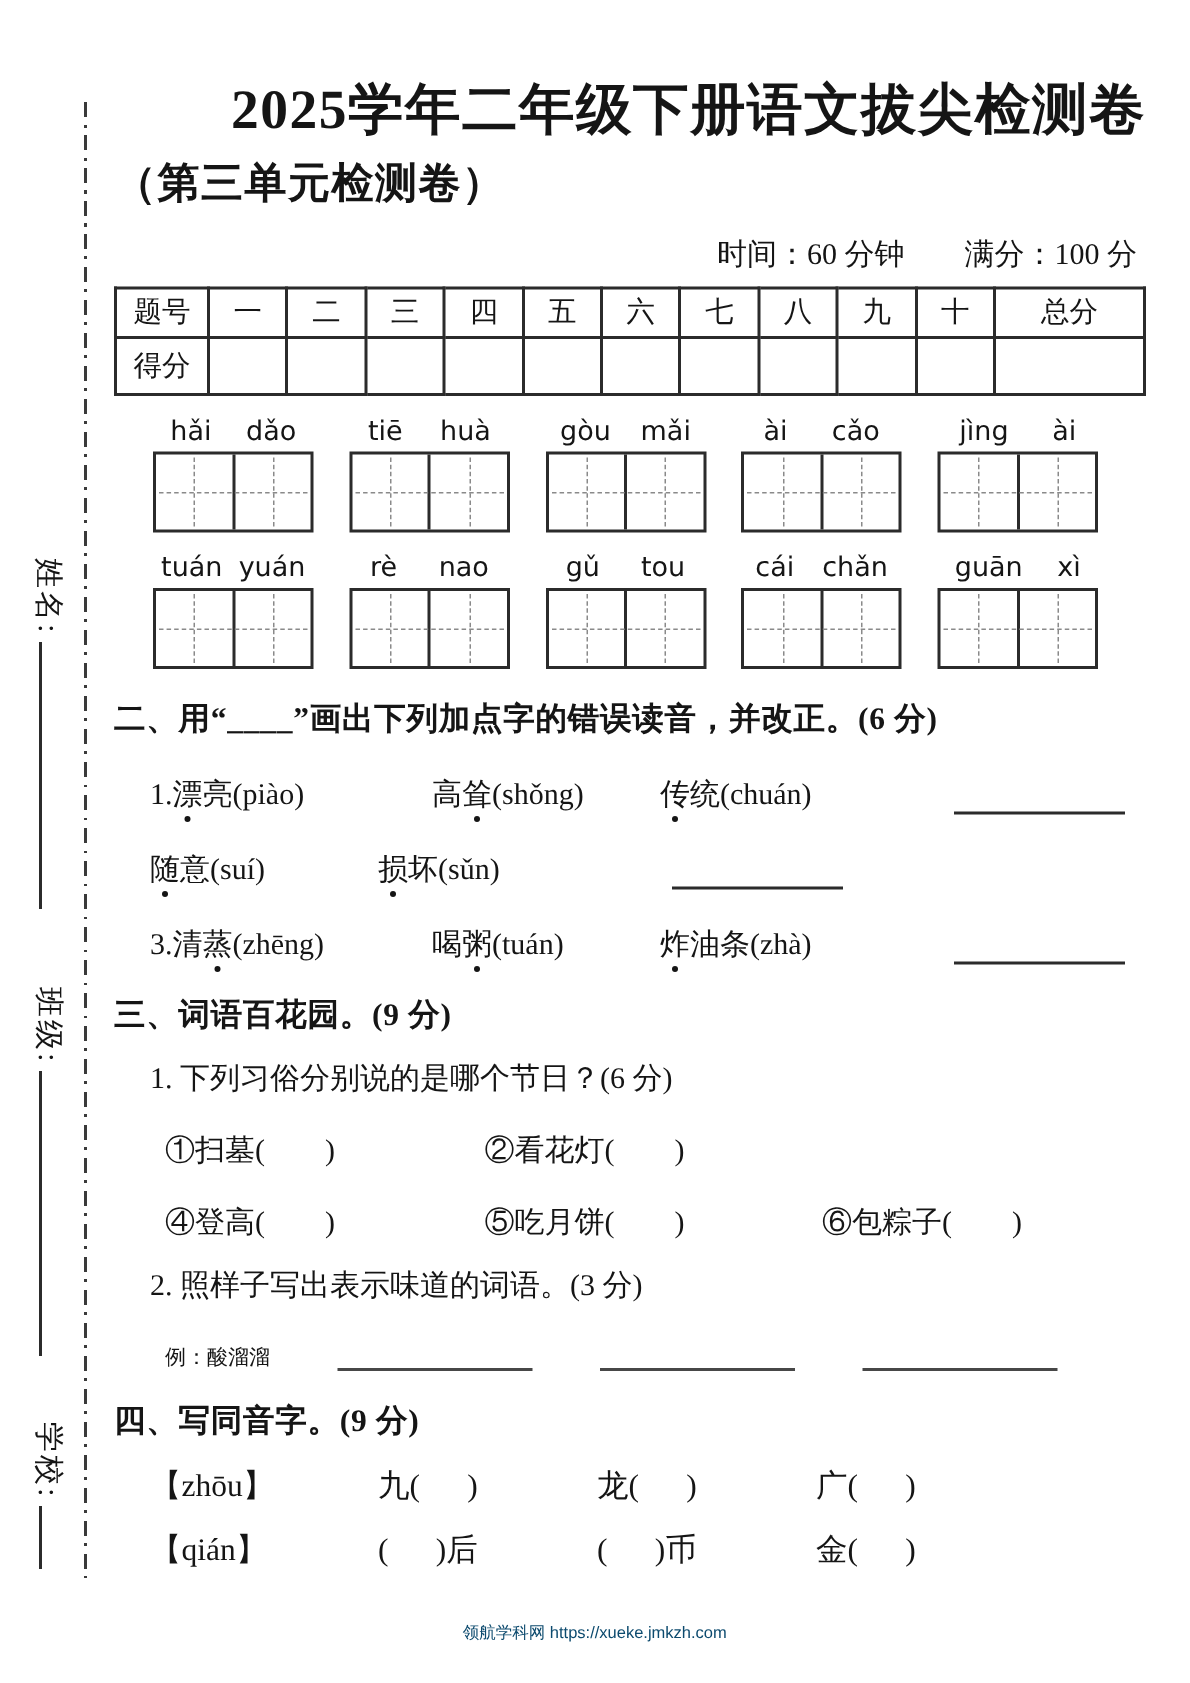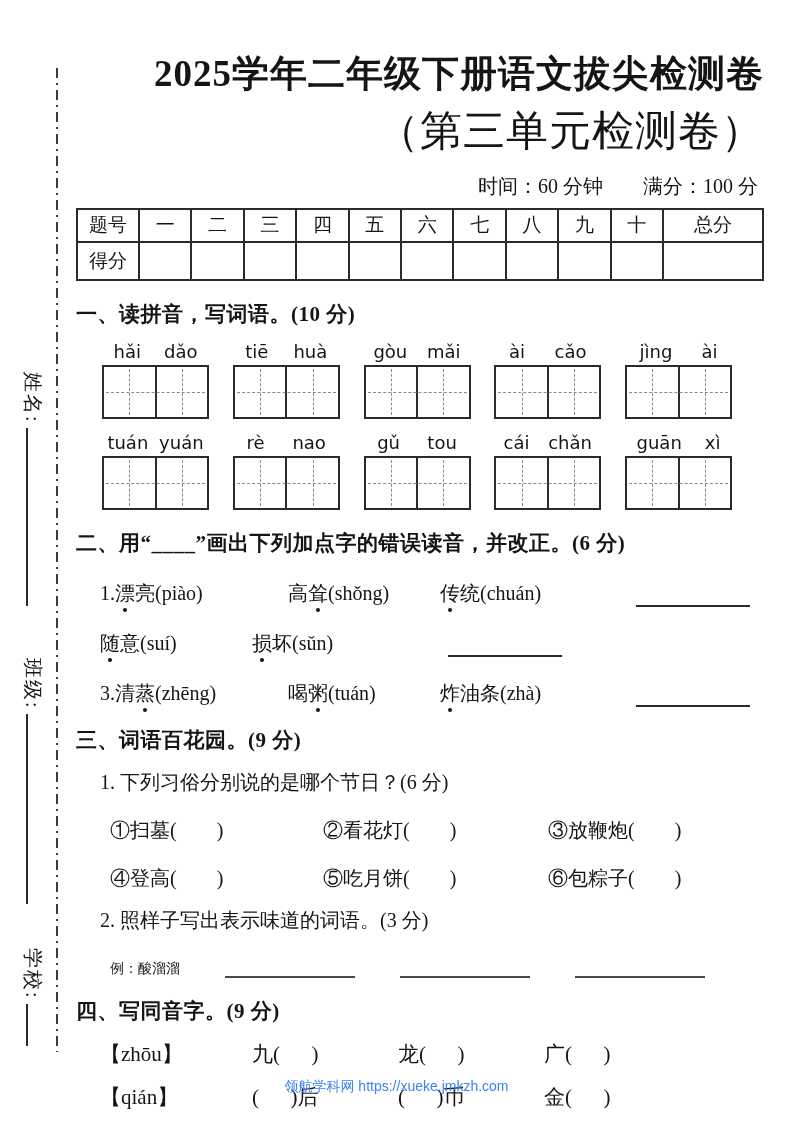--- a/index.html
+++ b/index.html
@@ -15,21 +15,21 @@
   .side-unit{
     position:absolute;left:46px;transform:rotate(90deg);transform-origin:left top;
     white-space:nowrap;font-size:20px;letter-spacing:2px;
   }
   .blank-line{display:inline-block;border-bottom:2px solid #2b2b2b;height:17px;vertical-align:baseline;margin-left:4px}
   .bl-180{width:178px}.bl-190{width:190px}.bl-40{width:42px}
 
   
   .content{position:absolute;left:76px;top:0;width:688px}
   .title1{margin:52px 0 0 0;text-align:right;font-size:37px;font-weight:700;letter-spacing:1px;line-height:1.2}
-  .title2{margin:10px 0 0 0;text-align:right;font-size:42px;font-weight:400;letter-spacing:1px;line-height:1.2}
+  .title2{margin:10px 0 0 0;text-align:left;font-size:28px;font-weight:700;letter-spacing:1px;line-height:1.2}
   .info-line{margin-top:16px;display:flex;justify-content:flex-end;gap:40px;font-size:20px;padding-right:6px}
 
   table.score{margin-top:8px;width:100%;border-collapse:collapse}
   table.score th,table.score td{border:2px solid #2b2b2b;text-align:center;font-weight:400;font-size:19px;padding:0}
   table.score tr.hdr th{height:31px}
   table.score tr.pts td{height:36px}
   .col-label{width:60px}
 
   .sec-h{margin-top:19px;font-size:21px;font-weight:700;letter-spacing:0.5px}
   .sub-q{margin-top:15px;padding-left:24px;font-size:20px}
@@ -56,21 +56,21 @@
   .opt1{width:213px}.opt2{width:225px}
   .example-row{display:flex;align-items:flex-end;padding-left:34px;margin-top:22px;font-size:14px}
   .ex-line{width:130px;border-bottom:2px solid #474747;height:20px;margin-left:45px}
 
   
   .s4-row{display:flex;padding-left:24px;margin-top:15px;font-size:21px;white-space:pre;align-items:baseline}
   .s4-key{width:152px}
   .s4-cell{width:146px}
 
   .footer{position:absolute;bottom:26px;left:0;width:100%;text-align:center;
-    font-family:"Liberation Sans","DejaVu Sans",sans-serif;font-size:14px;color:#3b82f6}
+    font-family:"Liberation Sans","DejaVu Sans",sans-serif;font-size:11px;color:#0c4a6e}
 </style>
 </head>
 <body>
 
 <div class="cutline"></div>
 
 <div class="side-unit" style="top:372px">
   <span>姓名:</span><span class="blank-line bl-180"></span>
 </div>
 <div class="side-unit" style="top:658px">
@@ -116,21 +116,20 @@
           <td></td>
       <td></td>
           <td></td>
       <td></td>
           <td></td>
       <td></td>
     </tr>
   </tbody>
     </table>
 
-  <div class="sec-h">一、读拼音，写词语。(10 分)</div>
 
   <div class="py-row">
     <div class="py-group">
       <div class="py-syl">
           <span>hǎi</span>
           <span>dǎo</span>
         </div>
       <div class="tzg">
           <div class="tzg-cell"></div>
           <div class="tzg-cell"></div>
@@ -252,21 +251,20 @@
     <span class="s2-c3"><span></span><span class="du">炸</span><span>油条</span><span>(zhà)</span></span>
     <span class="ans-line"></span>
   </div>
 
   <div class="sec-h">三、词语百花园。(9 分)</div>
   <div class="sub-q">1. 下列习俗分别说的是哪个节日？(6 分)</div>
 
   <div class="opt-row">
     <span class="opt1">①扫墓(        )</span>
     <span class="opt2">②看花灯(        )</span>
-    <span>③放鞭炮(        )</span>
   </div>
   <div class="opt-row">
     <span class="opt1">④登高(        )</span>
     <span class="opt2">⑤吃月饼(        )</span>
     <span>⑥包粽子(        )</span>
   </div>
 
   <div class="sub-q">2. 照样子写出表示味道的词语。(3 分)</div>
   <div class="example-row">
     <span>例：酸溜溜</span>

